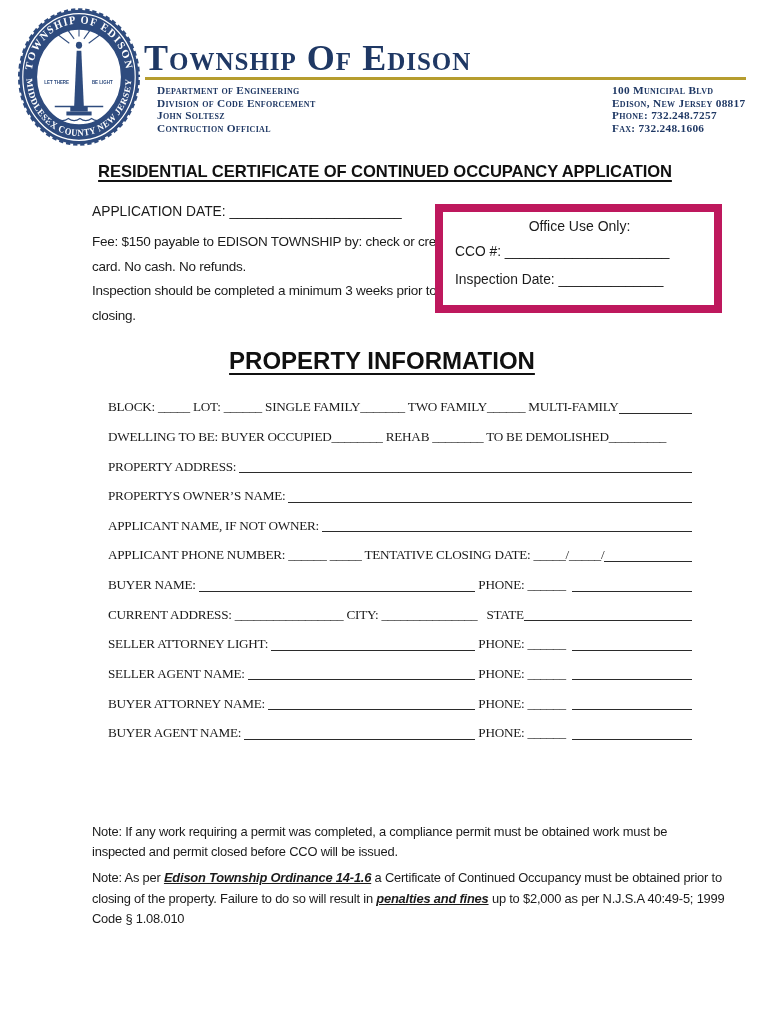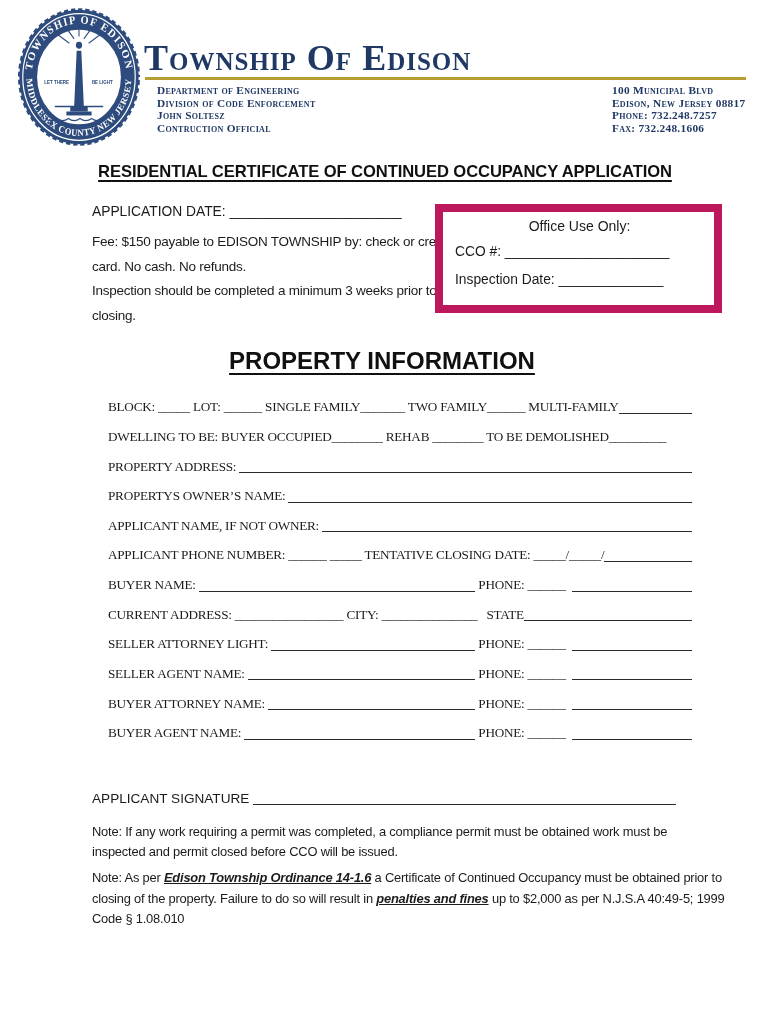--- a/index.html
+++ b/index.html
@@ -132,20 +132,19 @@
       <div class="form-row"><span class="lbl">APPLICANT NAME, IF NOT OWNER: </span><span class="fill"></span></div>
       <div class="form-row"><span class="lbl">APPLICANT PHONE NUMBER: </span><span class="blank">______</span><span class="lbl"> </span><span class="blank">_____</span><span class="lbl"> TENTATIVE CLOSING DATE: </span><span class="blank">_____</span><span class="lbl">/</span><span class="blank">_____</span><span class="lbl">/</span><span class="fill"></span></div>
       <div class="form-row"><span class="lbl">BUYER NAME: </span><span class="fill"></span><span class="lbl"> PHONE: </span><span class="blank">______</span><span class="lbl">  </span><span class="fill" style="flex: 0 0 120px;"></span></div>
       <div class="form-row"><span class="lbl">CURRENT ADDRESS: </span><span class="blank">_________________</span><span class="lbl"> CITY: </span><span class="blank">_______________</span><span class="lbl">   STATE</span><span class="fill"></span></div>
       <div class="form-row"><span class="lbl">SELLER ATTORNEY LIGHT: </span><span class="fill"></span><span class="lbl"> PHONE: </span><span class="blank">______</span><span class="lbl">  </span><span class="fill" style="flex: 0 0 120px;"></span></div>
       <div class="form-row"><span class="lbl">SELLER AGENT NAME: </span><span class="fill"></span><span class="lbl"> PHONE: </span><span class="blank">______</span><span class="lbl">  </span><span class="fill" style="flex: 0 0 120px;"></span></div>
       <div class="form-row"><span class="lbl">BUYER ATTORNEY NAME: </span><span class="fill"></span><span class="lbl"> PHONE: </span><span class="blank">______</span><span class="lbl">  </span><span class="fill" style="flex: 0 0 120px;"></span></div>
       <div class="form-row"><span class="lbl">BUYER AGENT NAME: </span><span class="fill"></span><span class="lbl"> PHONE: </span><span class="blank">______</span><span class="lbl">  </span><span class="fill" style="flex: 0 0 120px;"></span></div>
     </div>
 
-  <div id="signature-row"><span class="lbl">APPLICANT SIGNATURE </span><span class="fill"></span></div>
 
   <div id="notes">
       <div class="note"><div class="note-line"><span>Note: If any work requiring a permit was completed, a compliance permit must be obtained work must be</span></div><div class="note-line"><span>inspected and permit closed before CCO will be issued.</span></div></div>
       <div class="note"><div class="note-line"><span>Note: As per </span><span class="emph">Edison Township Ordinance 14-1.6</span><span> a Certificate of Continued Occupancy must be obtained prior to</span></div><div class="note-line"><span>closing of the property. Failure to do so will result in </span><span class="emph">penalties and fines</span><span> up to $2,000 as per N.J.S.A 40:49-5; 1999</span></div><div class="note-line"><span>Code § 1.08.010</span></div></div>
     </div>
 
 </div>
 
 </body></html>

